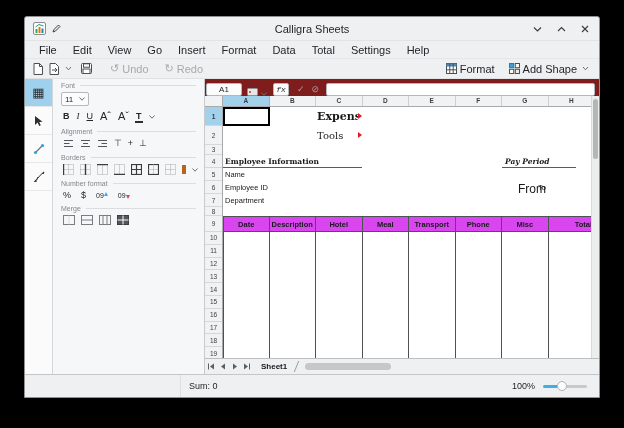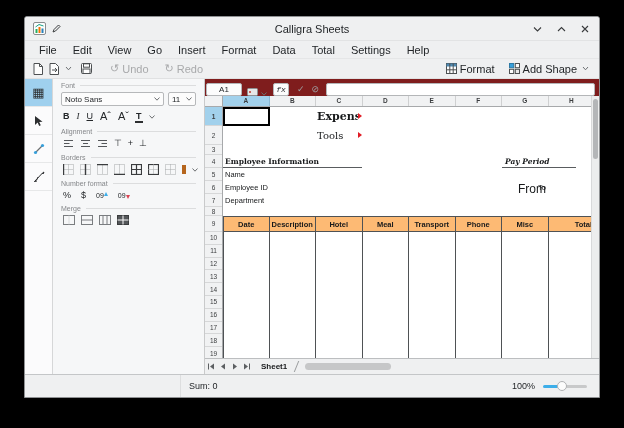--- a/index.html
+++ b/index.html
@@ -87,21 +87,21 @@
   .cell-g4{left:300px;top:48px;height:13px;line-height:13px;font-size:7.5px;font-style:italic}
   .ul{position:absolute;height:1px;background:#595c5f}
   .ul-a4{left:18px;top:60px;width:139px}
   .ul-g4{left:297px;top:60px;width:74px}
   .cell-a5{left:20px;top:61px;height:13px;line-height:13px;font-size:7.5px}
   .cell-a6{left:20px;top:74px;height:13px;line-height:13px;font-size:7.5px}
   .cell-a7{left:20px;top:87px;height:13px;line-height:13px;font-size:7.5px}
   .cell-g5{left:297px;top:76px;width:44px;height:13px;line-height:13px;font-size:12px;text-align:right}
   .cell-g6{left:297px;top:74px;width:44px;height:13px;line-height:13px;font-size:7.5px;text-align:right}
   .thead-row{position:absolute;left:18px;top:109px;width:373px;height:16px;display:flex}
-  .th-cell{width:46.5px;border:1px solid #4f5255;border-left:none;font-size:7.5px;font-weight:600;color:#17191b;display:flex;align-items:center;justify-content:center;background:#fdba74}
+  .th-cell{width:46.5px;border:1px solid #4f5255;border-left:none;font-size:7.5px;font-weight:600;color:#17191b;display:flex;align-items:center;justify-content:center;background:#d946ef}
   .th-cell:first-child{border-left:1px solid #4f5255}
   .th-cell.right{justify-content:flex-end;padding-right:2px}
   .vrows{position:absolute;left:18px;top:125px;width:373px;height:127px;display:flex}
   .vcell{width:46.5px;border-right:1px solid #4f5255}
   .vcell:first-child{border-left:1px solid #4f5255}
 
   .vscroll{position:absolute;right:0;top:17px;bottom:16px;width:8px;background:#eceded;border-left:1px solid #d8d9da;z-index:4}
   .vthumb{position:absolute;left:1px;top:3px;width:5px;height:60px;border-radius:3px;background:#b4b6b8}
 
   .tabbar{height:16px;background:#eff0f1;border-top:1px solid #bcbec0;display:flex;align-items:center;flex:0 0 auto;position:relative}
@@ -275,28 +275,20 @@
         </div>
       </div>
 
       <div class="panel">
 
         <div class="sect">
             <span>Font</span>
             <div class="rule"></div>
           </div>
         <div class="prow">
-          <div class="select" style="flex:1">
-            <span class="lbl">Noto Sans</span>
-            <span class="ic">
-                <svg width="6" height="4" viewBox="0 0 6 4">
-                  <polyline points="0.5,0.5 3,3.2 5.5,0.5" fill="none" stroke="#6d7072"></polyline>
-                </svg>
-              </span>
-          </div>
           <div class="select" style="width:28px">
             <span class="lbl">11</span>
             <span class="ic">
                 <svg width="6" height="4" viewBox="0 0 6 4">
                   <polyline points="0.5,0.5 3,3.2 5.5,0.5" fill="none" stroke="#6d7072"></polyline>
                 </svg>
               </span>
           </div>
         </div>
         <div class="fbtnrow">

